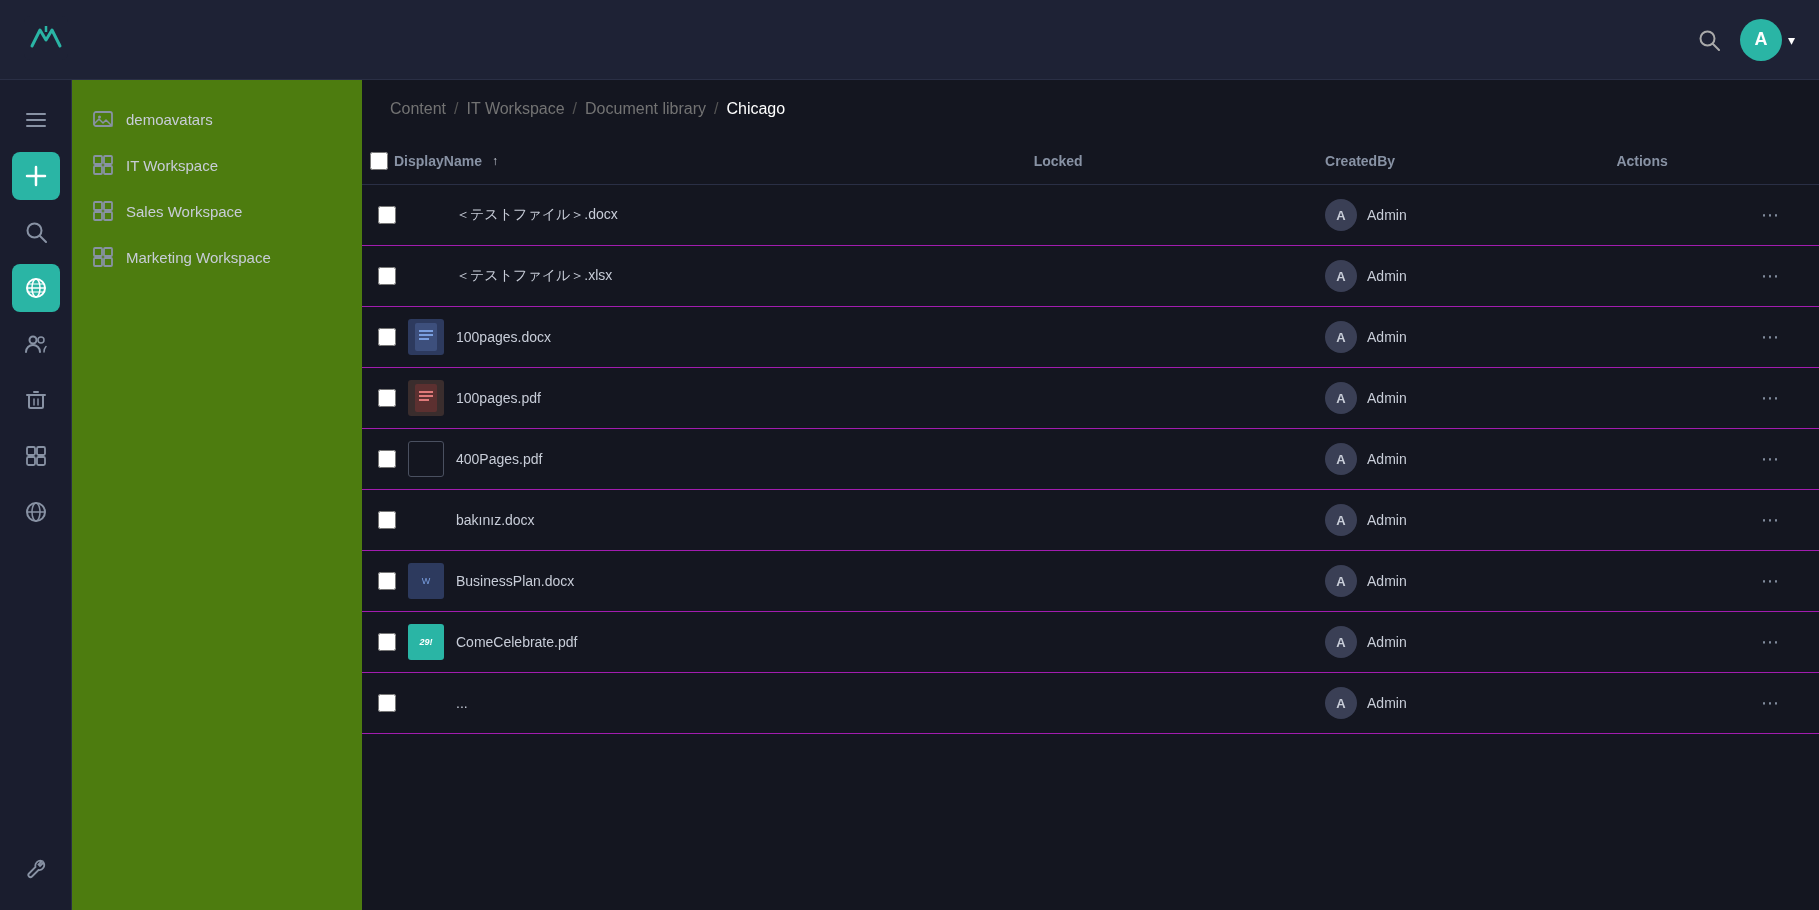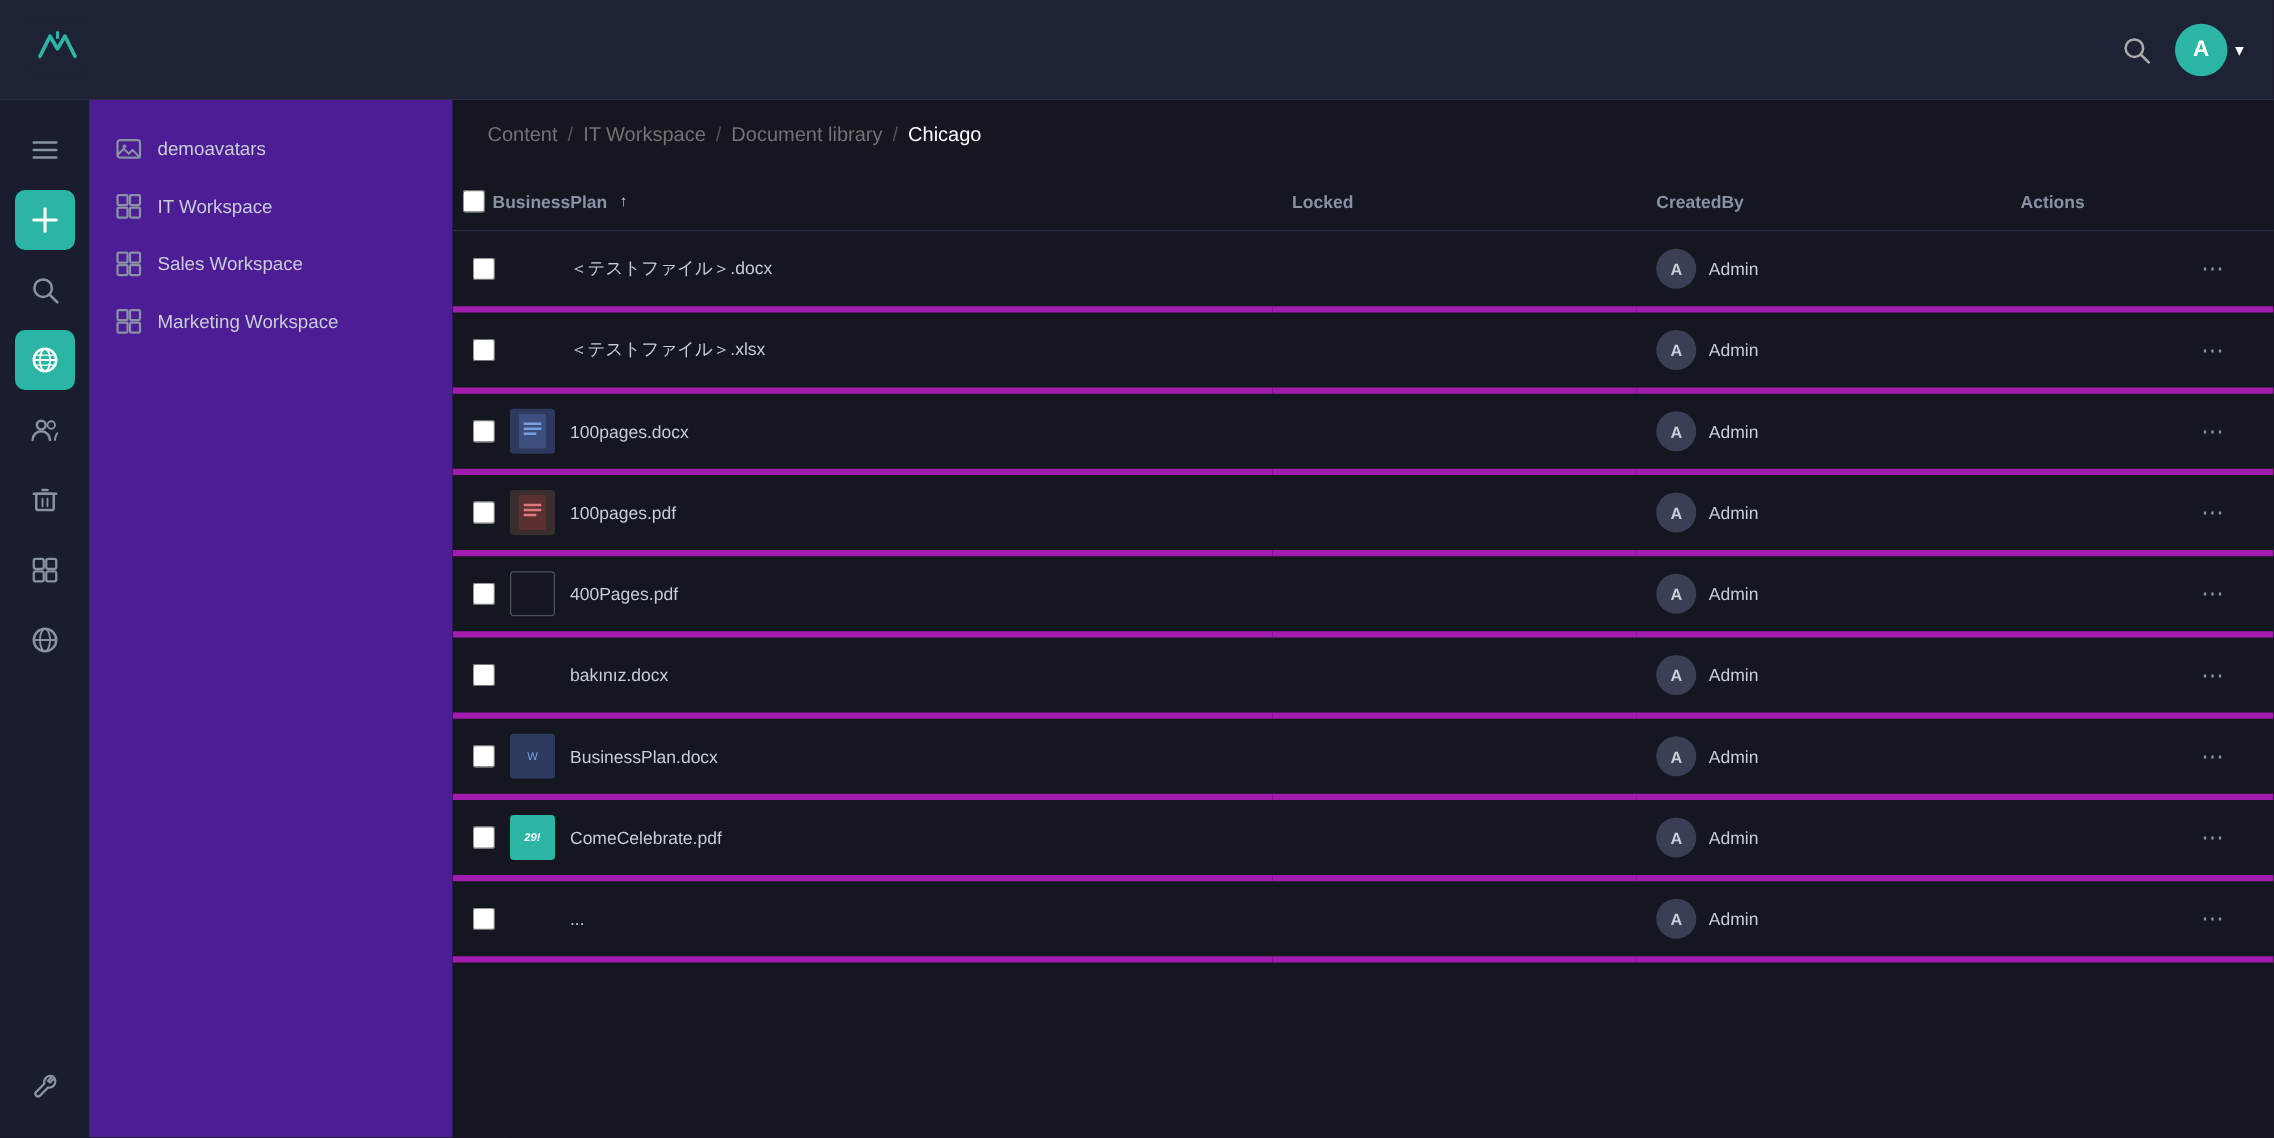--- a/index.html
+++ b/index.html
@@ -94,21 +94,21 @@
     }
     .icon-sidebar-btn.add-btn {
       background: #2ab5a5;
       color: #fff;
     }
     .spacer { flex: 1; }
 
     
     .content-sidebar {
       width: 290px;
-      background: #4c1d95;
+      background: #4d7c0f;
       flex-shrink: 0;
       padding: 16px 0;
       overflow-y: auto;
     }
     .sidebar-item {
       display: flex;
       align-items: center;
       gap: 12px;
       padding: 12px 20px;
       cursor: pointer;
@@ -169,21 +169,21 @@
       position: sticky;
       top: 0;
       z-index: 1;
     }
     .file-table th.col-name { width: 45%; padding-left: 8px; }
     .file-table th.col-locked { width: 20%; }
     .file-table th.col-created { width: 20%; }
     .file-table th.col-actions { width: 15%; text-align: left; }
 
     .file-table tbody tr {
-      border-bottom: 5px solid #a21caf;
+      border-bottom: 1px solid #a21caf;
       transition: background 0.1s;
     }
 
     .file-table td {
       padding: 12px 16px;
       font-size: 14px;
       color: #c8cdd8;
     }
 
     .name-cell-inner {
@@ -413,21 +413,21 @@
       <span class="breadcrumb-item current">Chicago</span>
     </div>
 
     <div class="file-table-container">
       <table class="file-table">
         <thead>
           <tr>
             <th class="col-name">
               <div style="display:flex;align-items:center;gap:6px;">
                 <input type="checkbox" class="file-checkbox" style="">
-                <span>BusinessPlan</span>
+                <span>DisplayName</span>
                 <span class="sort-icon">↑</span>
               </div>
             </th>
             <th class="col-locked">Locked</th>
             <th class="col-created">CreatedBy</th>
             <th class="col-actions">Actions</th>
           </tr>
         </thead>
         <tbody id="file-table-body">
 

